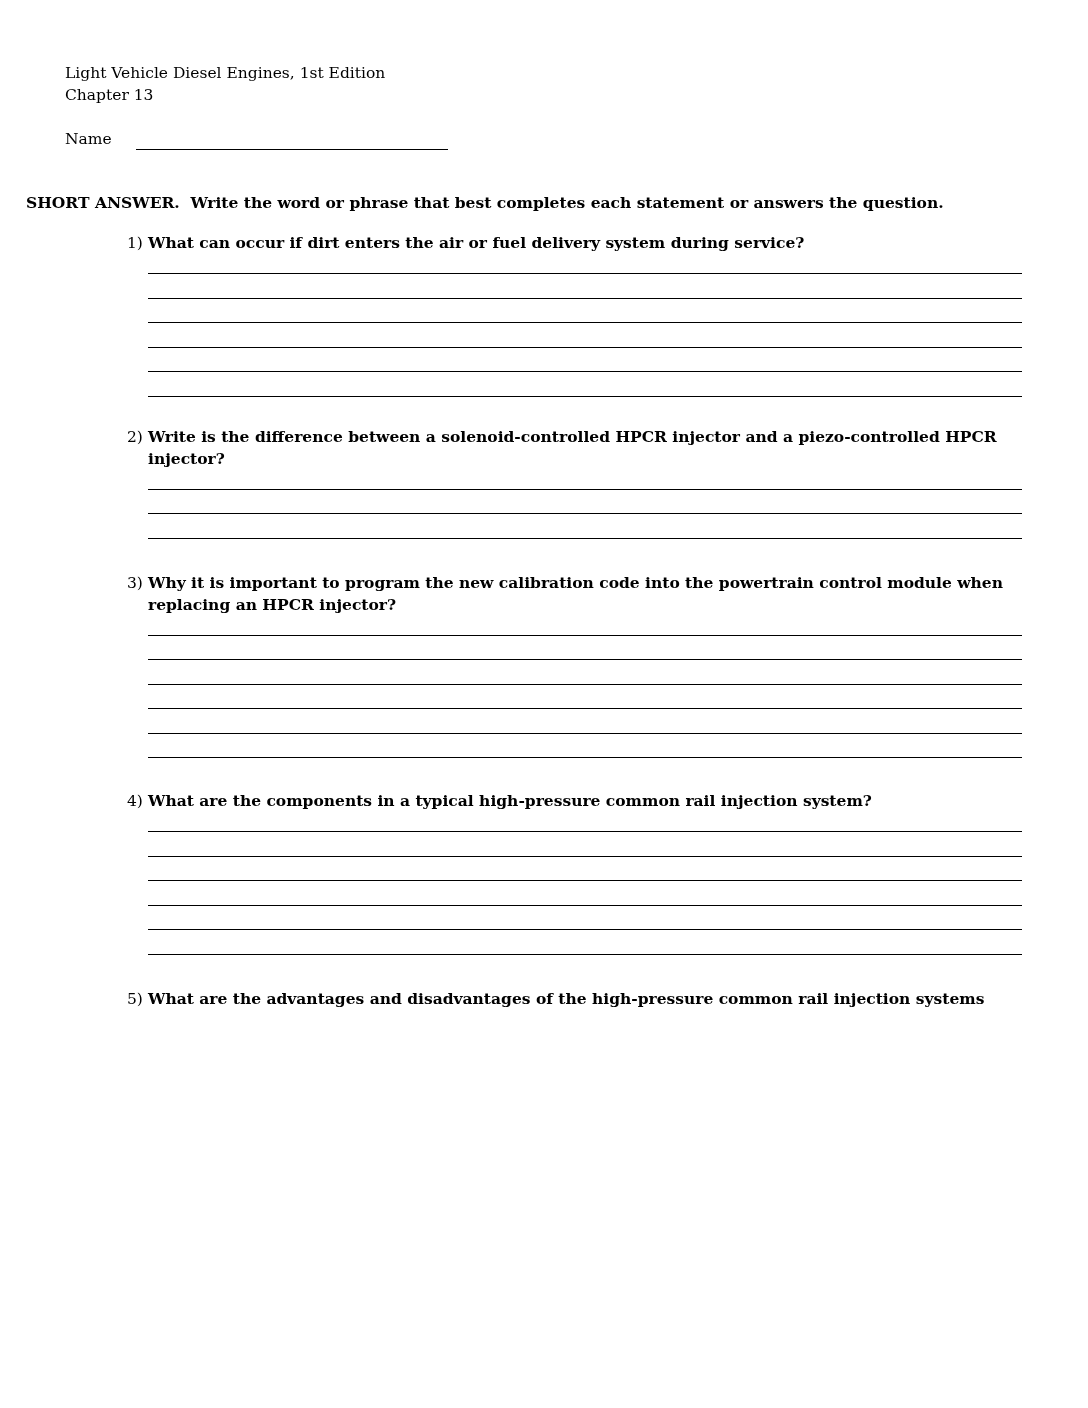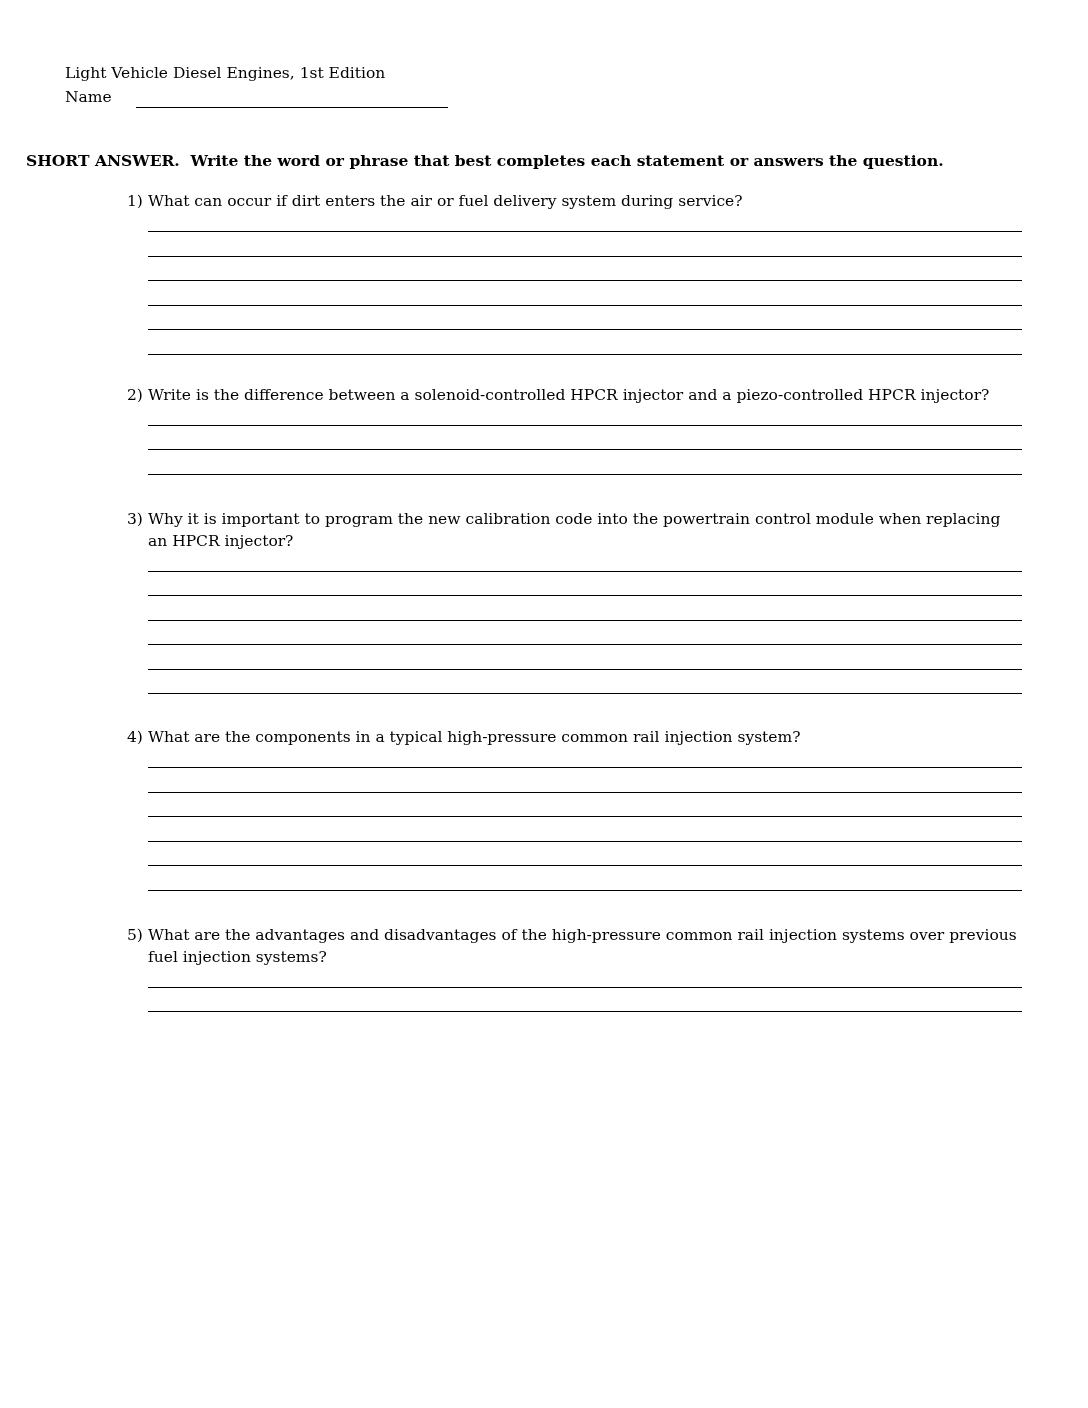--- a/index.html
+++ b/index.html
@@ -21,20 +21,21 @@
     overflow: hidden;
   }
   .header {
     margin-left: 65px;
   }
   .header-line {
     white-space: nowrap;
   }
   .name-row {
     margin-left: 65px;
+    margin-top: 20px;
     height: 24px;
     display: flex;
     align-items: flex-end;
     gap: 24px;
   }
   .name-label {
     line-height: 22px;
   }
   .name-blank {
     display: inline-block;
@@ -55,20 +56,21 @@
   .question .q-row {
     display: flex;
     align-items: flex-start;
   }
   .q-num {
     flex: 0 0 21px;
     white-space: nowrap;
   }
   .q-text {
     flex: 1 1 auto;
+    font-weight: bold;
   }
   .answer-lines {
     margin-left: 21px;
   }
   .answer-line {
     height: 23.5px;
     border-bottom: 1.5px solid #000;
   }
   .answer-line:first-child {
     height: 19px;
@@ -78,20 +80,21 @@
     text-align: center;
   }
 </style>
 </head>
 <body>
 
 <div class="page">
 
   <div class="header">
     <div class="header-line">Light Vehicle Diesel Engines, 1st Edition</div>
+    <div class="header-line">Chapter 13</div>
   </div>
 
   <div class="name-row">
     <span class="name-label">Name</span>
       <span class="name-blank"></span>
   </div>
 
   <div class="section-heading">SHORT ANSWER.  Write the word or phrase that best completes each statement or answers the question.</div>
 
   <div class="questions">

